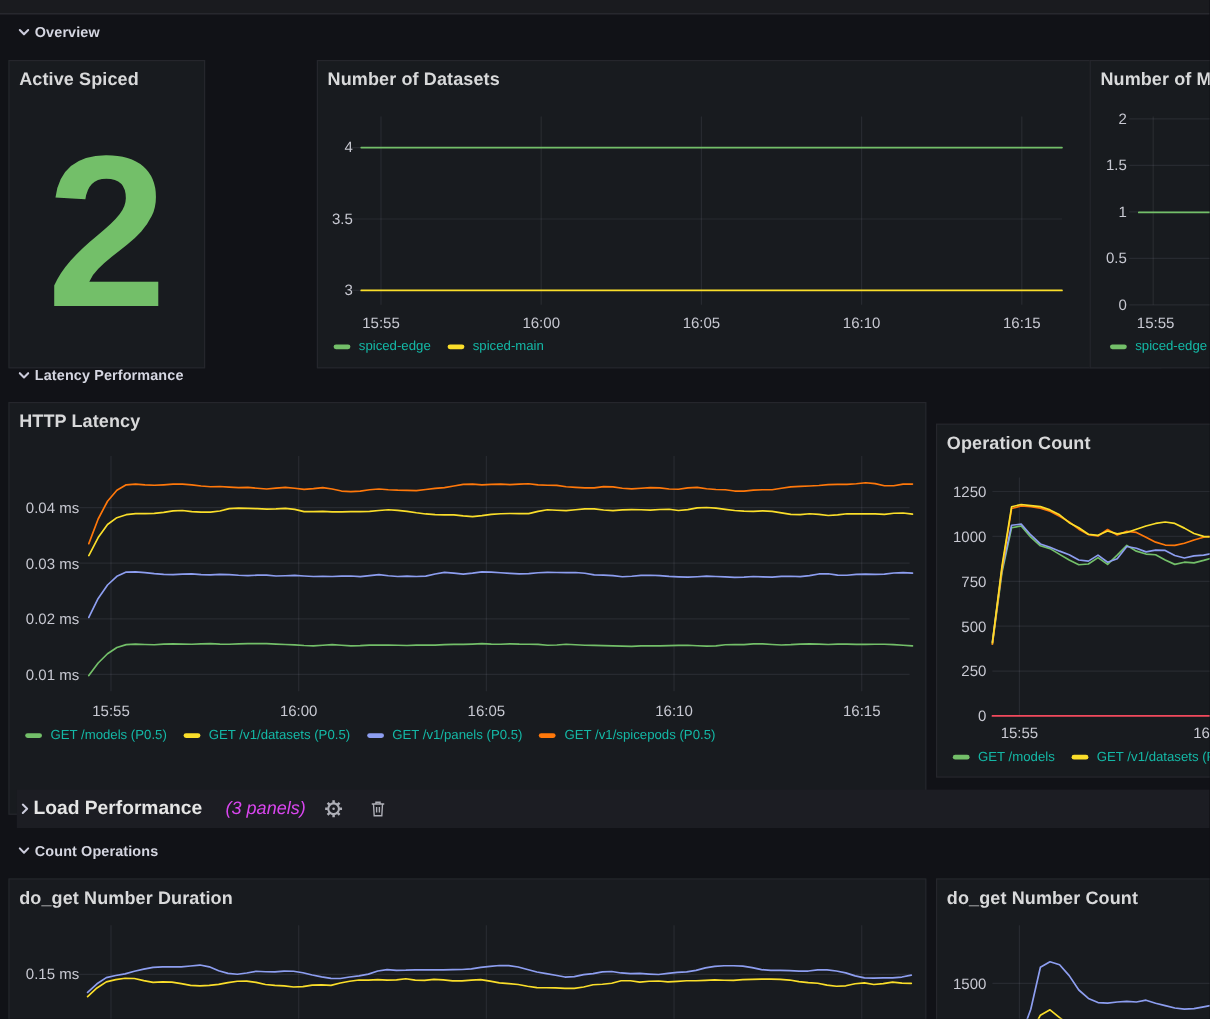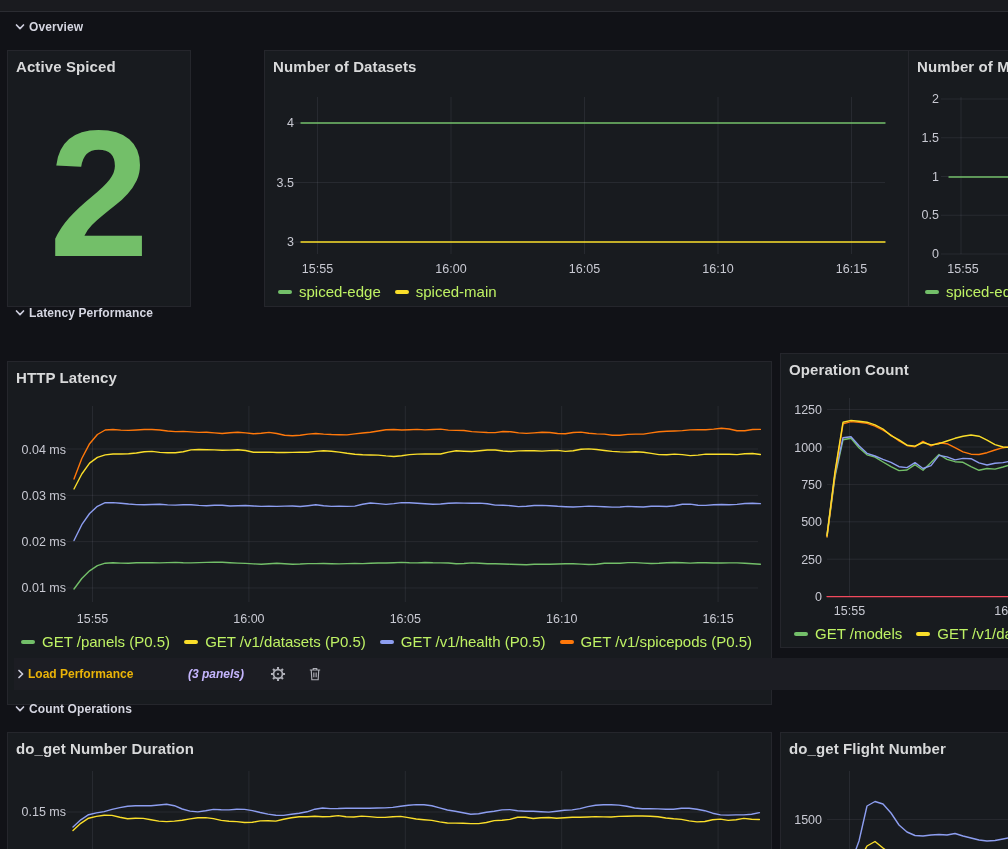--- a/index.html
+++ b/index.html
@@ -11,40 +11,40 @@
 .sec svg { margin-right:2px; }
 .sec .st { font-size:12px; font-weight:700; color:#D5D6E1; letter-spacing:0.1px; }
 .rowbar { position:absolute; left:14px; top:658px; width:994px; height:32px;
   background:#1C1D23; }
 .rowbar > span { position:absolute; top:50%; transform:translateY(-50%); display:flex; align-items:center; }
 .panel { position:absolute; background:#181B1F; border:1px solid #25262C; }
 .pt { position:absolute; left:8px; top:7px; font-size:15px; font-weight:700;
   color:#D8D9DA; letter-spacing:0.1px; white-space:nowrap; }
 .big2 { position:absolute; left:0; width:100%; text-align:center; top:53px;
   font-size:180px; font-weight:700; color:#73BF69; line-height:1; }
-.legend { position:absolute; left:13px; font-size:15px; color:#bef264;
+.legend { position:absolute; left:13px; font-size:11px; color:#14b8a6;
   display:flex; align-items:center; white-space:nowrap; }
 .li { display:inline-flex; align-items:center; margin-right:14px; }
 .sw { display:inline-block; width:14px; height:4px; border-radius:2px; margin-right:7px; }
 .lt { }
-.panels3 { font-style:italic; color:#c4b5fd; font-size:12px; font-weight:700; }
+.panels3 { font-style:italic; color:#d946ef; font-size:15px; font-weight:400; }
 svg.chart { position:absolute; left:0; top:0; }
 </style></head>
 <body>
 <div id="wrap">
 <div id="topstrip"></div>
 
 <div class="sec" style="left:13px; top:18px;">
       <svg width="14" height="14" viewBox="0 0 14 14">
         <polyline points="3.5,5 7,8.6 10.5,5" fill="none" stroke="#CCCCDC" stroke-width="1.7" stroke-linecap="round" stroke-linejoin="round"></polyline>
       </svg>
       <span class="st">Overview</span>
     </div>
 
-<div class="panel" style="left:7px; top:50px; width:184px; height:257px;">
+<div class="panel" style="left:7px; top:50px; width:164px; height:257px;">
   <div class="pt">Active Spiced</div>
   <div class="big2">2</div>
 </div>
 
 <div class="panel" style="left:264px; top:50px; width:704px; height:257px;">
   <div class="pt">Number of Datasets</div>
   <svg class="chart" width="634" height="232">
         <line x1="28" y1="72" x2="620" y2="72" stroke="rgba(204,204,220,0.09)" stroke-width="1"></line>
 <line x1="28" y1="131.5" x2="620" y2="131.5" stroke="rgba(204,204,220,0.09)" stroke-width="1"></line>
 <line x1="28" y1="191" x2="620" y2="191" stroke="rgba(204,204,220,0.09)" stroke-width="1"></line>
@@ -101,21 +101,21 @@
       </div>
 </div>
 
 <div class="sec" style="left:13px; top:304px;">
       <svg width="14" height="14" viewBox="0 0 14 14">
         <polyline points="3.5,5 7,8.6 10.5,5" fill="none" stroke="#CCCCDC" stroke-width="1.7" stroke-linecap="round" stroke-linejoin="round"></polyline>
       </svg>
       <span class="st">Latency Performance</span>
     </div>
 
-<div class="panel" style="left:7px; top:361px; width:765px; height:344px;">
+<div class="panel" style="left:7px; top:335px; width:765px; height:344px;">
   <div class="pt">HTTP Latency</div>
   <svg class="chart" width="763" height="270">
         <line x1="58" y1="87.0" x2="750" y2="87.0" stroke="rgba(204,204,220,0.09)" stroke-width="1"></line>
 <text x="58" y="91.5" text-anchor="end" font-size="12.5" fill="#C8C9D2" font-family="Liberation Sans, sans-serif">0.04 ms</text>
 <line x1="58" y1="133.32999999999998" x2="750" y2="133.32999999999998" stroke="rgba(204,204,220,0.09)" stroke-width="1"></line>
 <text x="58" y="137.82999999999998" text-anchor="end" font-size="12.5" fill="#C8C9D2" font-family="Liberation Sans, sans-serif">0.03 ms</text>
 <line x1="58" y1="179.66" x2="750" y2="179.66" stroke="rgba(204,204,220,0.09)" stroke-width="1"></line>
 <text x="58" y="184.16" text-anchor="end" font-size="12.5" fill="#C8C9D2" font-family="Liberation Sans, sans-serif">0.02 ms</text>
 <line x1="58" y1="225.99" x2="750" y2="225.99" stroke="rgba(204,204,220,0.09)" stroke-width="1"></line>
 <text x="58" y="230.49" text-anchor="end" font-size="12.5" fill="#C8C9D2" font-family="Liberation Sans, sans-serif">0.01 ms</text>
@@ -130,29 +130,29 @@
 <polyline points="66.0,117.0 73.8,96.5 81.6,81.7 89.4,72.5 97.2,68.0 105.0,67.5 112.8,68.1 120.6,68.4 128.4,68.0 136.2,67.5 144.0,67.5 151.8,68.0 159.6,69.0 167.4,69.6 175.2,69.4 183.0,69.9 190.8,70.4 198.6,70.2 206.4,70.9 214.2,71.5 222.0,70.7 229.8,70.2 237.6,70.9 245.4,71.8 253.2,71.2 261.0,70.4 268.8,71.5 276.6,73.2 284.4,73.7 292.2,73.3 300.0,72.1 307.8,71.5 315.6,72.1 323.4,72.5 331.2,72.7 339.0,72.9 346.8,71.9 354.6,71.0 362.4,70.3 370.2,69.0 378.0,67.7 385.8,67.5 393.6,68.0 401.4,67.7 409.2,67.4 417.0,67.9 424.8,67.5 432.6,67.1 440.4,68.1 448.2,68.4 456.0,68.5 463.8,69.6 471.6,70.1 479.4,70.5 487.2,70.6 495.0,69.5 502.8,69.7 510.6,70.9 518.4,71.4 526.2,70.9 534.0,70.3 541.8,70.5 549.6,71.5 557.4,71.7 565.2,70.5 573.0,70.1 580.8,71.3 588.6,71.9 596.4,72.1 604.2,73.2 612.0,73.3 619.8,72.4 627.6,72.1 635.4,72.1 643.2,70.9 651.0,69.7 658.8,69.3 666.6,69.0 674.4,68.6 682.2,67.9 690.0,67.6 697.8,67.7 705.6,67.1 713.4,66.3 721.2,67.0 729.0,68.8 736.8,68.8 744.6,67.5 752.4,67.4" fill="none" stroke="#FF780A" stroke-width="1.4" stroke-linejoin="round" stroke-linecap="round"></polyline>
 <text x="84.5" y="261" text-anchor="middle" font-size="12.5" fill="#C8C9D2" font-family="Liberation Sans, sans-serif">15:55</text>
 <text x="240.9" y="261" text-anchor="middle" font-size="12.5" fill="#C8C9D2" font-family="Liberation Sans, sans-serif">16:00</text>
 <text x="397.3" y="261" text-anchor="middle" font-size="12.5" fill="#C8C9D2" font-family="Liberation Sans, sans-serif">16:05</text>
 <text x="553.7" y="261" text-anchor="middle" font-size="12.5" fill="#C8C9D2" font-family="Liberation Sans, sans-serif">16:10</text>
 <text x="710.1" y="261" text-anchor="middle" font-size="12.5" fill="#C8C9D2" font-family="Liberation Sans, sans-serif">16:15</text>
       </svg>
   <div class="legend" style="top:271px;">
         <span class="li">
           <span class="sw" style="background:#73BF69"></span>
-          <span class="lt">GET /panels (P0.5)</span>
+          <span class="lt">GET /models (P0.5)</span>
         </span>
         <span class="li">
           <span class="sw" style="background:#FADE2A"></span>
           <span class="lt">GET /v1/datasets (P0.5)</span>
         </span>
         <span class="li">
           <span class="sw" style="background:#8D9EF0"></span>
-          <span class="lt">GET /v1/health (P0.5)</span>
+          <span class="lt">GET /v1/panels (P0.5)</span>
         </span>
         <span class="li">
           <span class="sw" style="background:#FF780A"></span>
           <span class="lt">GET /v1/spicepods (P0.5)</span>
         </span>
       </div>
 </div>
 
 <div class="panel" style="left:780px; top:353px; width:235px; height:295px;">
   <div class="pt">Operation Count</div>
@@ -189,21 +189,21 @@
         </span>
       </div>
 </div>
 
 <div class="rowbar">
   <span style="left:0px;">
         <svg width="14" height="14" viewBox="0 0 14 14">
           <polyline points="5,3.5 8.6,7 5,10.5" fill="none" stroke="#CCCCDC" stroke-width="1.7" stroke-linecap="round" stroke-linejoin="round"></polyline>
         </svg>
       </span>
-  <span class="st" style="left:14px; font-size:12px; font-weight:700; color:#eab308;">Load Performance</span>
+  <span class="st" style="left:14px; font-size:16px; font-weight:700; color:#e5e5e5;">Load Performance</span>
   <span class="panels3" style="left:174px;">(3 panels)</span>
   <span style="left:256px;">
         <svg width="16" height="16" viewBox="0 0 20 20" fill="none" stroke="#AEAFB7">
           <circle cx="10" cy="10" r="1.3" fill="#AEAFB7" stroke="none"></circle>
           <circle cx="10" cy="10" r="5.6" stroke-width="2.2"></circle>
           <path d="M16.00 10.00L18.80 10.00M14.24 14.24L16.22 16.22M10.00 16.00L10.00 18.80M5.76 14.24L3.78 16.22M4.00 10.00L1.20 10.00M5.76 5.76L3.78 3.78M10.00 4.00L10.00 1.20M14.24 5.76L16.22 3.78" stroke-width="2.6"></path>
         </svg>
       </span>
   <span style="left:294px;">
         <svg width="14" height="15" viewBox="0 0 24 26" fill="none" stroke="#AEAFB7" stroke-width="2">
@@ -231,21 +231,21 @@
 <line x1="240.9" y1="38" x2="240.9" y2="150" stroke="rgba(204,204,220,0.09)" stroke-width="1"></line>
 <line x1="397.3" y1="38" x2="397.3" y2="150" stroke="rgba(204,204,220,0.09)" stroke-width="1"></line>
 <line x1="553.7" y1="38" x2="553.7" y2="150" stroke="rgba(204,204,220,0.09)" stroke-width="1"></line>
 <line x1="710.1" y1="38" x2="710.1" y2="150" stroke="rgba(204,204,220,0.09)" stroke-width="1"></line>
 <polyline points="65.0,97.5 72.8,90.3 80.6,85.2 88.4,83.4 96.2,82.2 104.0,82.4 111.8,84.2 119.6,85.7 127.4,85.2 135.2,85.4 143.0,86.7 150.8,88.1 158.6,88.6 166.4,88.1 174.2,87.3 182.0,85.9 189.8,84.7 197.6,84.6 205.4,85.6 213.2,87.4 221.0,88.2 228.8,88.6 236.6,89.5 244.4,89.2 252.2,87.9 260.0,87.8 267.8,88.1 275.6,86.2 283.4,84.7 291.2,83.7 299.0,83.7 306.8,83.3 314.6,83.8 322.4,83.5 330.2,82.6 338.0,83.8 345.8,84.0 353.6,83.1 361.4,83.6 369.2,84.4 377.0,84.4 384.8,83.7 392.6,83.4 400.4,84.6 408.2,86.0 416.0,86.7 423.8,87.4 431.6,88.9 439.4,90.0 447.2,90.1 455.0,90.3 462.8,90.6 470.6,90.6 478.4,89.5 486.2,87.6 494.0,87.2 501.8,86.4 509.6,84.3 517.4,84.3 525.2,85.5 533.0,84.7 540.8,84.5 548.6,85.2 556.4,84.8 564.2,84.3 572.0,84.3 579.8,84.0 587.6,83.6 595.4,83.9 603.2,84.0 611.0,83.4 618.8,83.2 626.6,83.0 634.4,83.0 642.2,83.2 650.0,83.7 657.8,85.0 665.6,85.8 673.4,86.4 681.2,87.9 689.0,88.9 696.8,88.5 704.6,86.8 712.4,86.1 720.2,87.4 728.0,86.7 735.8,85.4 743.6,86.2 751.4,86.5" fill="none" stroke="#FADE2A" stroke-width="1.4" stroke-linejoin="round" stroke-linecap="round"></polyline>
 <polyline points="65.0,94.0 72.8,86.8 80.6,81.7 88.4,79.9 96.2,78.6 104.0,76.4 111.8,74.6 119.6,73.2 127.4,72.7 135.2,72.8 143.0,72.7 150.8,72.0 158.6,71.2 166.4,72.7 174.2,76.0 182.0,78.1 189.8,78.9 197.6,77.8 205.4,76.4 213.2,76.8 221.0,76.9 228.8,76.2 236.6,76.4 244.4,77.6 252.2,79.5 260.0,81.1 267.8,82.3 275.6,82.4 283.4,81.2 291.2,80.2 299.0,78.8 306.8,76.2 314.6,75.0 322.4,75.6 330.2,75.5 338.0,75.2 345.8,75.3 353.6,75.3 361.4,75.3 369.2,75.0 377.0,74.9 384.8,74.4 392.6,73.2 400.4,72.3 408.2,71.6 416.0,71.7 423.8,72.8 431.6,74.9 439.4,77.0 447.2,78.3 455.0,79.7 462.8,81.2 470.6,80.8 478.4,79.2 486.2,78.3 494.0,76.9 501.8,76.6 509.6,77.8 517.4,78.3 525.2,78.2 533.0,78.7 540.8,79.1 548.6,78.2 556.4,77.3 564.2,76.9 572.0,75.6 579.8,73.6 587.6,72.3 595.4,71.8 603.2,71.8 611.0,72.1 618.8,73.3 626.6,75.0 634.4,75.7 642.2,75.7 650.0,75.9 657.8,76.3 665.6,76.2 673.4,75.2 681.2,75.2 689.0,76.2 696.8,77.7 704.6,80.2 712.4,81.9 720.2,82.1 728.0,81.9 735.8,81.9 743.6,81.2 751.4,79.6" fill="none" stroke="#8D9EF0" stroke-width="1.4" stroke-linejoin="round" stroke-linecap="round"></polyline>
       </svg>
 </div>
 
 <div class="panel" style="left:780px; top:732px; width:235px; height:150px;">
-  <div class="pt">do_get Flight Number</div>
+  <div class="pt">do_get Number Count</div>
   <svg class="chart" width="233" height="148">
         <line x1="46" y1="86.4" x2="235" y2="86.4" stroke="rgba(204,204,220,0.09)" stroke-width="1"></line>
 <text x="41" y="90.9" text-anchor="end" font-size="12.5" fill="#C8C9D2" font-family="Liberation Sans, sans-serif">1500</text>
 <line x1="68.5" y1="38" x2="68.5" y2="150" stroke="rgba(204,204,220,0.09)" stroke-width="1"></line>
 <polyline points="46.0,170.0 54.0,160.0 62.0,150.0 70.0,138.0 78.0,128.0 86.0,113.0 94.0,108.5 102.0,115.0 110.0,121.0 118.0,124.0 126.0,122.0 134.0,120.0 142.0,122.0 150.0,121.0 158.0,123.0 166.0,122.0 174.0,120.0 182.0,121.0 190.0,122.0 198.0,123.0 206.0,122.0 214.0,121.0 222.0,122.0 230.0,121.0 238.0,122.0" fill="none" stroke="#FADE2A" stroke-width="1.4" stroke-linejoin="round" stroke-linecap="round"></polyline>
 <polyline points="46.0,170.0 54.0,158.0 62.0,145.0 70.0,130.0 78.0,108.0 86.0,73.0 94.0,68.5 102.0,71.0 110.0,80.0 118.0,92.0 126.0,99.0 134.0,102.5 142.0,103.0 150.0,102.0 158.0,101.5 166.0,102.0 174.0,100.5 182.0,103.0 190.0,105.0 198.0,107.0 206.0,108.0 214.0,107.5 222.0,106.0 230.0,104.5 238.0,106.0" fill="none" stroke="#8D9EF0" stroke-width="1.4" stroke-linejoin="round" stroke-linecap="round"></polyline>
       </svg>
 </div>
 
 </div>

